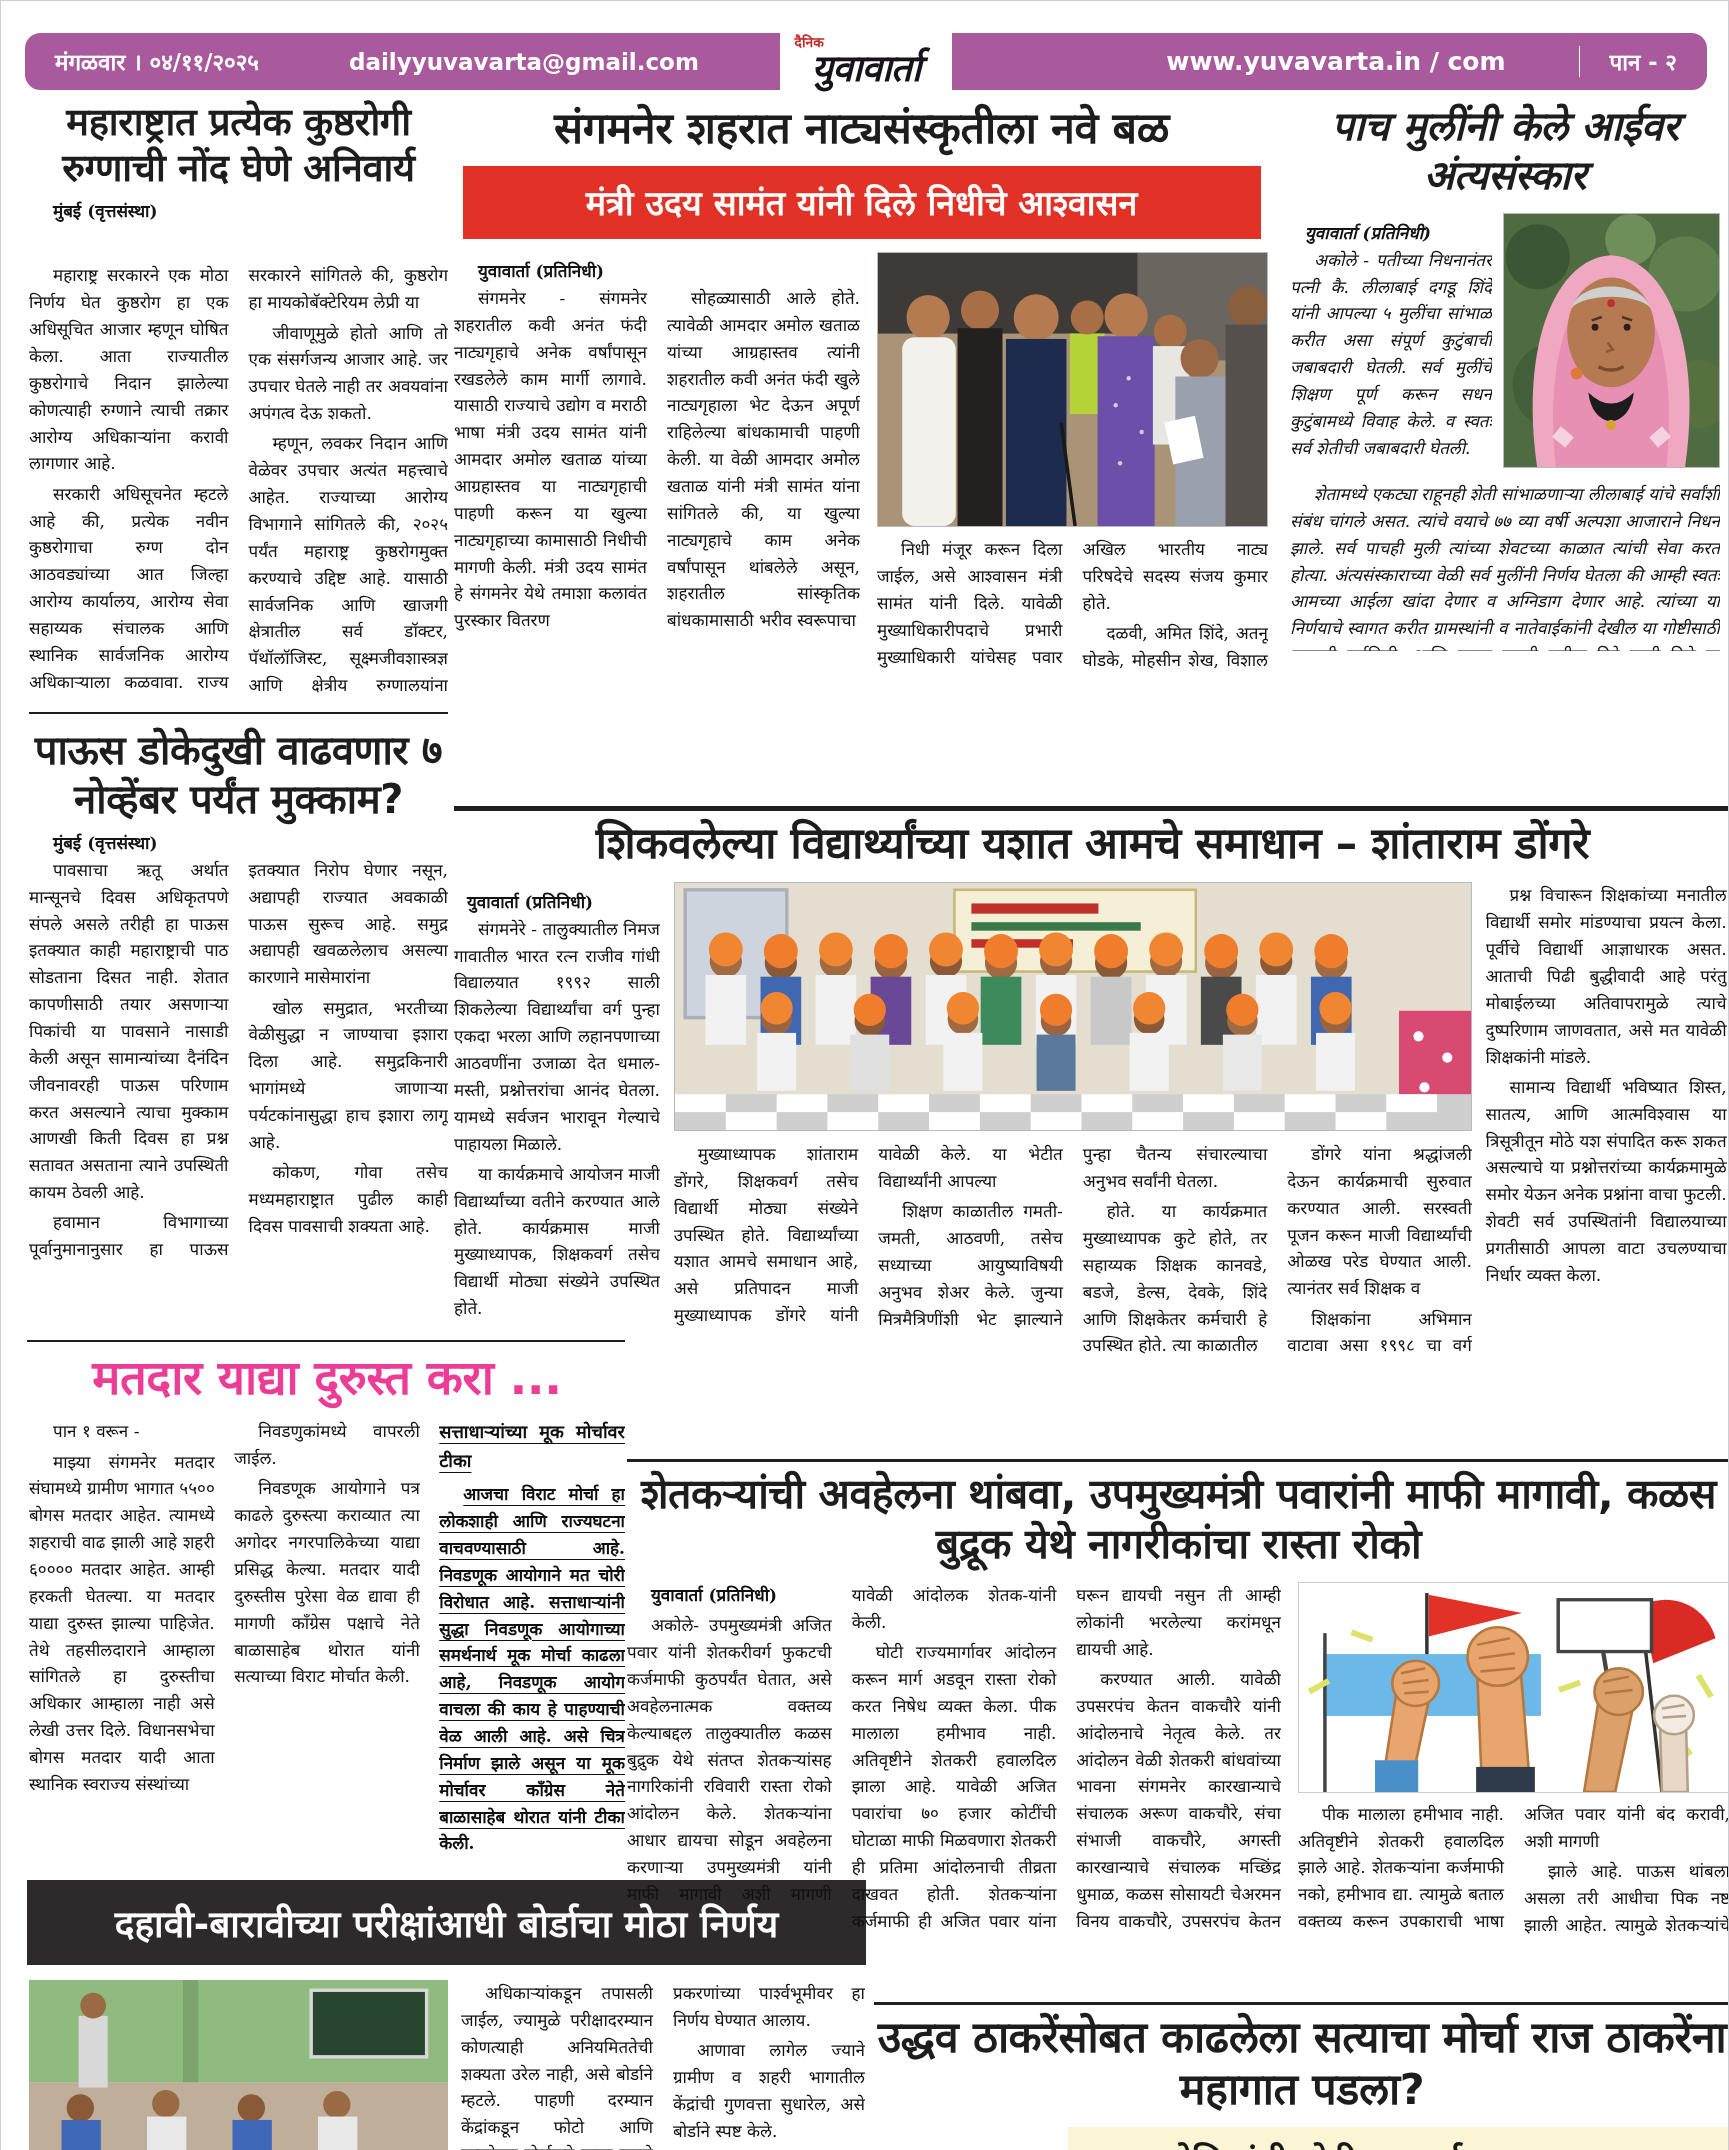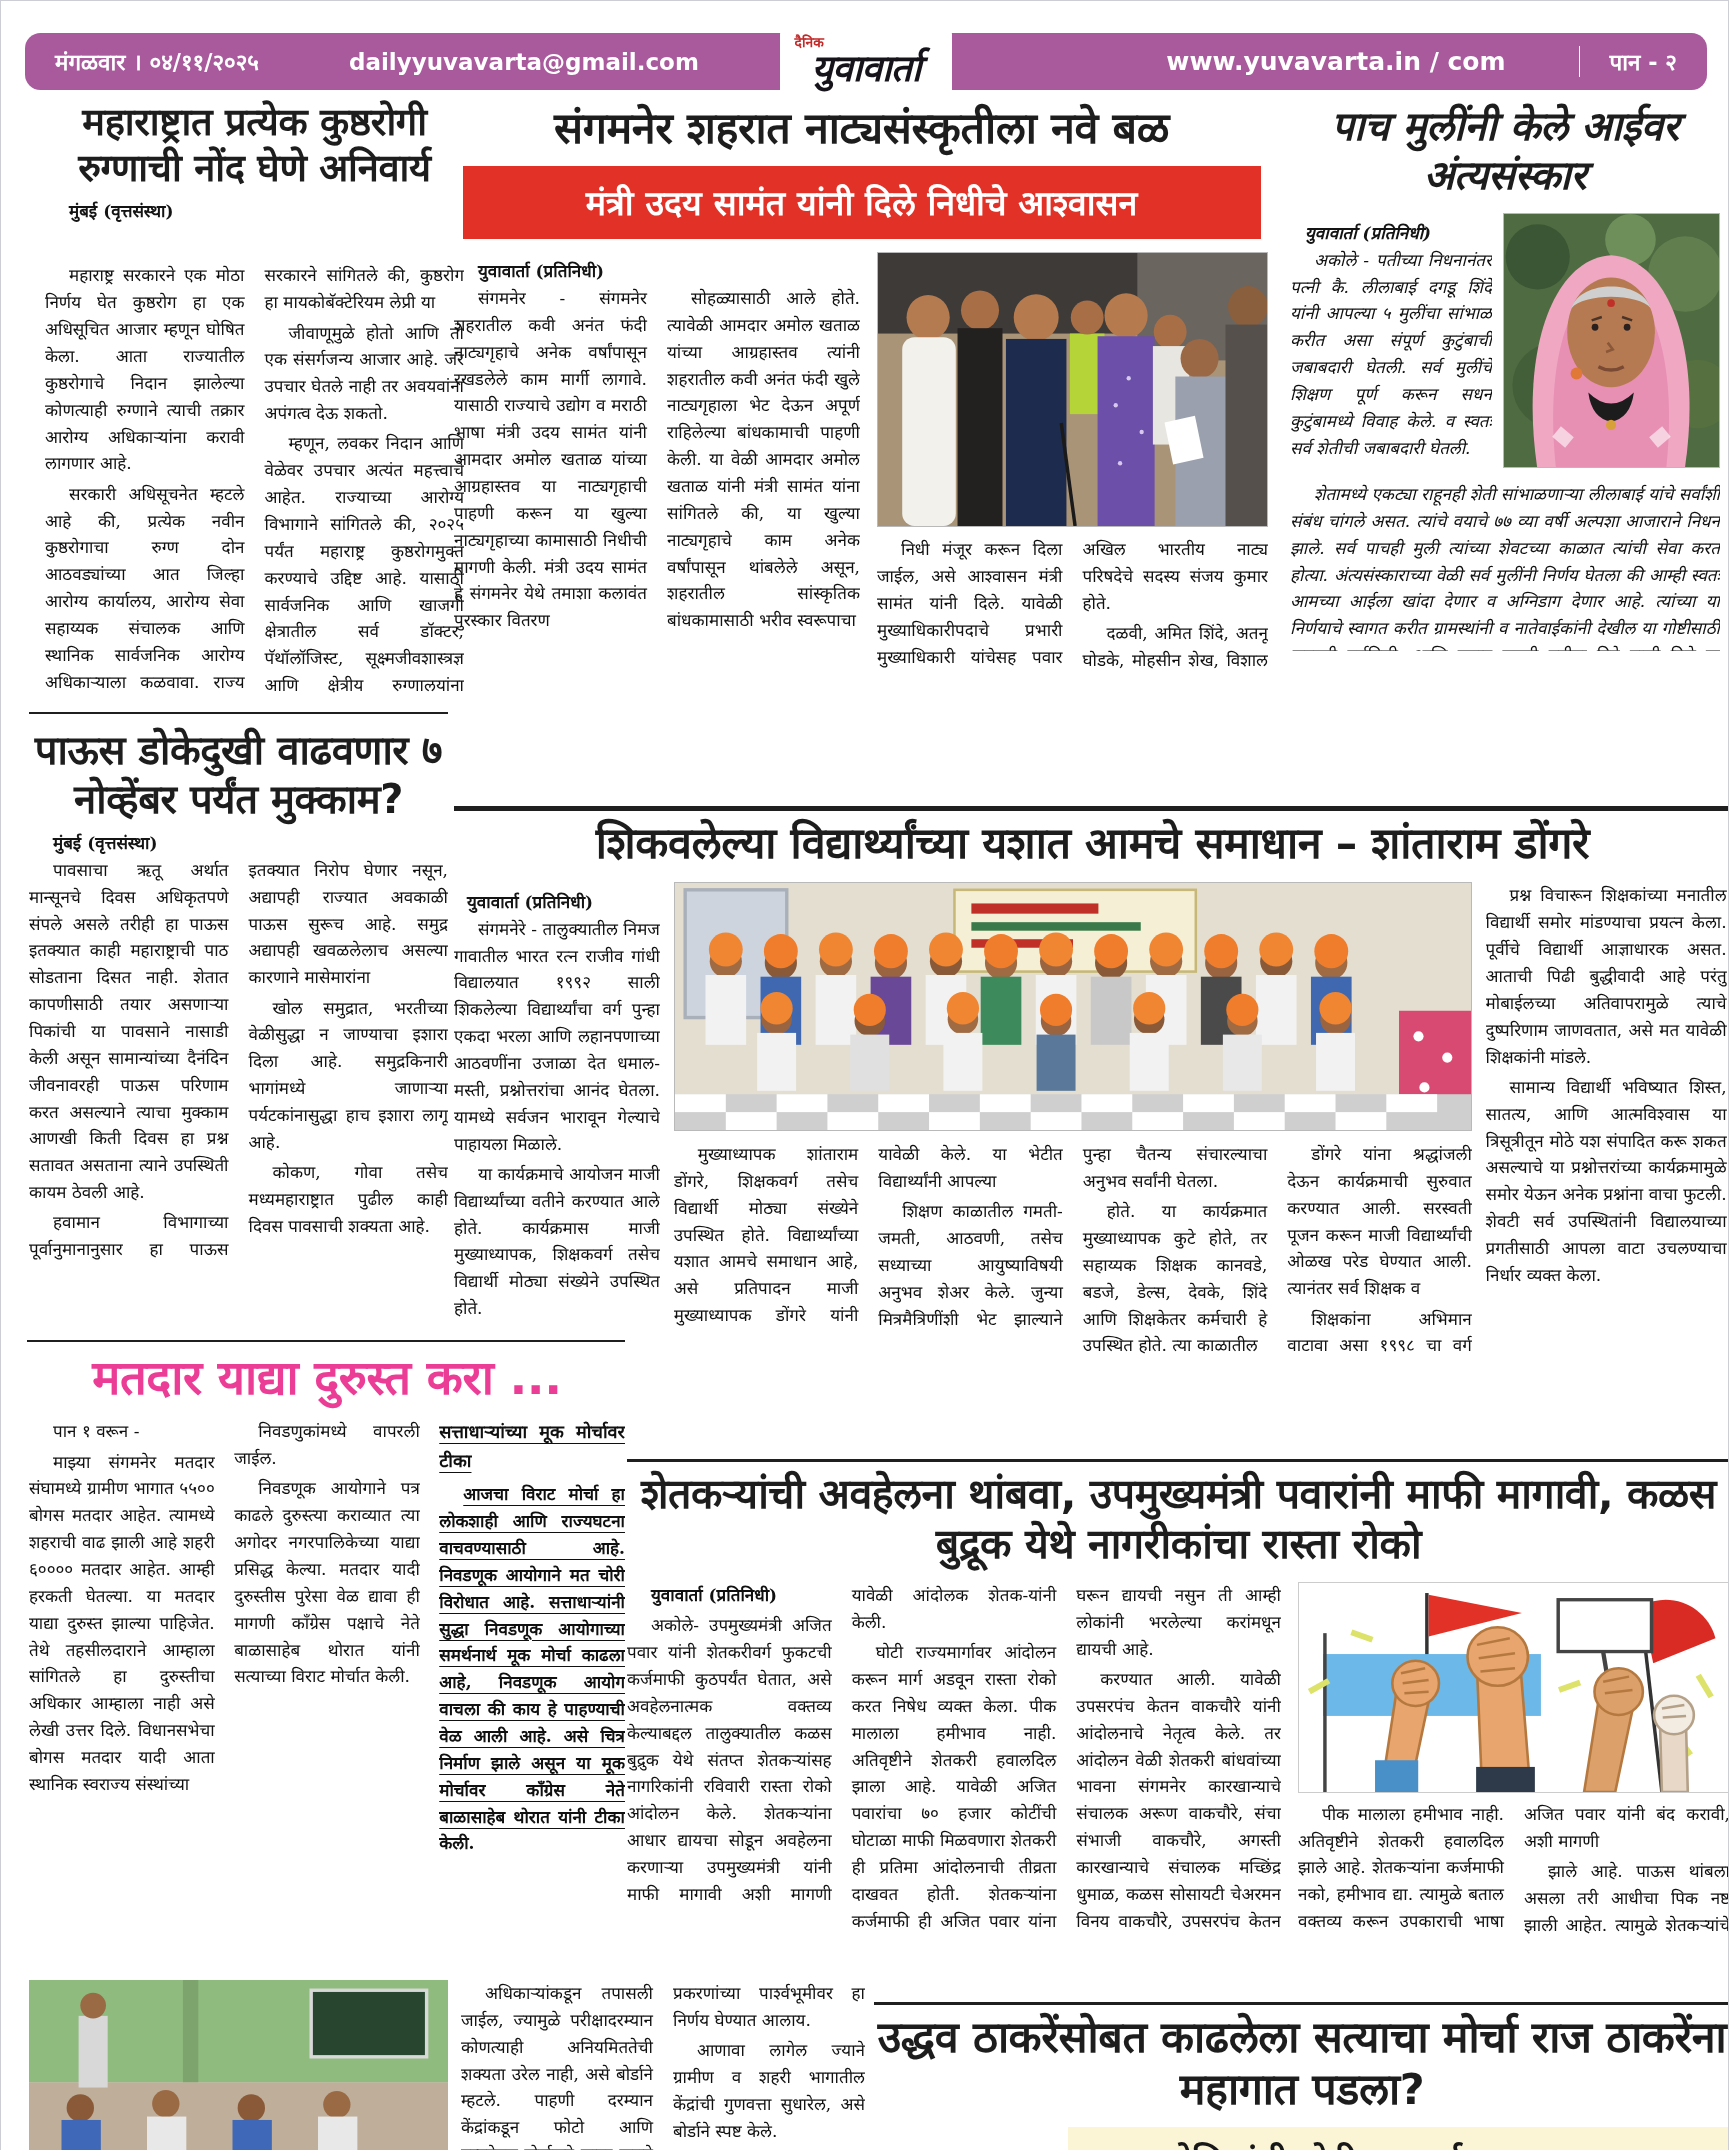--- a/index.html
+++ b/index.html
@@ -64,21 +64,21 @@
     <span class="mh-date">मंगळवार । ०४/११/२०२५</span>
     <span class="mh-email">dailyyuvavarta@gmail.com</span>
     <span class="mh-site">www.yuvavarta.in / com</span>
     <span class="mh-page">पान - २</span>
     <div class="logo-box">
       <span class="brand-small">दैनिक</span>
       <span class="brand">युवावार्ता</span>
     </div>
   </div>
 
-  <div class="art" style="left:44px;top:98px;width:419px;">
+  <div class="art" style="left:28px;top:98px;width:419px;">
     <div class="hl hl-a">महाराष्ट्रात प्रत्येक कुष्ठरोगी रुग्णाची नोंद घेणे अनिवार्य</div>
     <div class="byline">मुंबई (वृत्तसंस्था)</div>
     <div class="body cols2" style="height:456px;margin-top:40px;">
         <p>महाराष्ट्र सरकारने एक मोठा निर्णय घेत कुष्ठरोग हा एक अधिसूचित आजार म्हणून घोषित केला. आता राज्यातील कुष्ठरोगाचे निदान झालेल्या कोणत्याही रुग्णाने त्याची तक्रार आरोग्य अधिकाऱ्यांना करावी लागणार आहे.</p>
         <p>सरकारी अधिसूचनेत म्हटले आहे की, प्रत्येक नवीन कुष्ठरोगाचा रुग्ण दोन आठवड्यांच्या आत जिल्हा आरोग्य कार्यालय, आरोग्य सेवा सहाय्यक संचालक आणि स्थानिक सार्वजनिक आरोग्य अधिकाऱ्याला कळवावा. राज्य सरकारने सांगितले की, कुष्ठरोग हा मायकोबॅक्टेरियम लेप्री या</p>
         <p>जीवाणूमुळे होतो आणि तो एक संसर्गजन्य आजार आहे. जर उपचार घेतले नाही तर अवयवांना अपंगत्व देऊ शकतो.</p>
         <p>म्हणून, लवकर निदान आणि वेळेवर उपचार अत्यंत महत्त्वाचे आहेत. राज्याच्या आरोग्य विभागाने सांगितले की, २०२५ पर्यंत महाराष्ट्र कुष्ठरोगमुक्त करण्याचे उद्दिष्ट आहे. यासाठी सार्वजनिक आणि खाजगी क्षेत्रातील सर्व डॉक्टर, पॅथॉलॉजिस्ट, सूक्ष्मजीवशास्त्रज्ञ आणि क्षेत्रीय रुग्णालयांना नोंदणीच्या सूचना देण्यात आल्या आहेत.</p>
       </div>
   </div>
   <div class="rule" style="left:28px;top:711px;width:419px;height:2.2px;"></div>
@@ -108,20 +108,23 @@
         </div>
       <div class="body quote" style="height:434px;">
         <div class="qh">सत्ताधाऱ्यांच्या मूक मोर्चावर टीका</div>
         <div>
             <p>आजचा विराट मोर्चा हा लोकशाही आणि राज्यघटना वाचवण्यासाठी आहे. निवडणूक आयोगाने मत चोरी विरोधात आहे. सत्ताधाऱ्यांनी सुद्धा निवडणूक आयोगाच्या समर्थनार्थ मूक मोर्चा काढला आहे, निवडणूक आयोग वाचला की काय हे पाहण्याची वेळ आली आहे. असे चित्र निर्माण झाले असून या मूक मोर्चावर काँग्रेस नेते बाळासाहेब थोरात यांनी टीका केली.</p>
           </div>
       </div>
     </div>
   </div>
 
+  <div class="blackbox">
+    <span class="t">दहावी-बारावीच्या परीक्षांआधी बोर्डाचा मोठा निर्णय</span>
+  </div>
   <div class="photo" style="position:absolute;left:28px;top:1979px;width:419px;height:303px;">
     <svg viewBox="0 0 490 355" preserveAspectRatio="none">
       <rect x="0" y="0" width="490" height="120" fill="#8fbb7f"></rect>
       <rect x="330" y="12" width="135" height="78" fill="#27452f" stroke="#d8d8d8" stroke-width="4"></rect>
       <rect x="180" y="0" width="18" height="120" fill="#7da46d"></rect>
       <rect x="0" y="120" width="490" height="235" fill="#bfae9a"></rect>
       <rect x="58" y="42" width="34" height="84" fill="#d8d8d8"></rect>
         <circle cx="75" cy="30" r="15" fill="#9a6a45"></circle>
       <g>
         <circle cx="60" cy="150" r="16" fill="#8a5a38"></circle>

